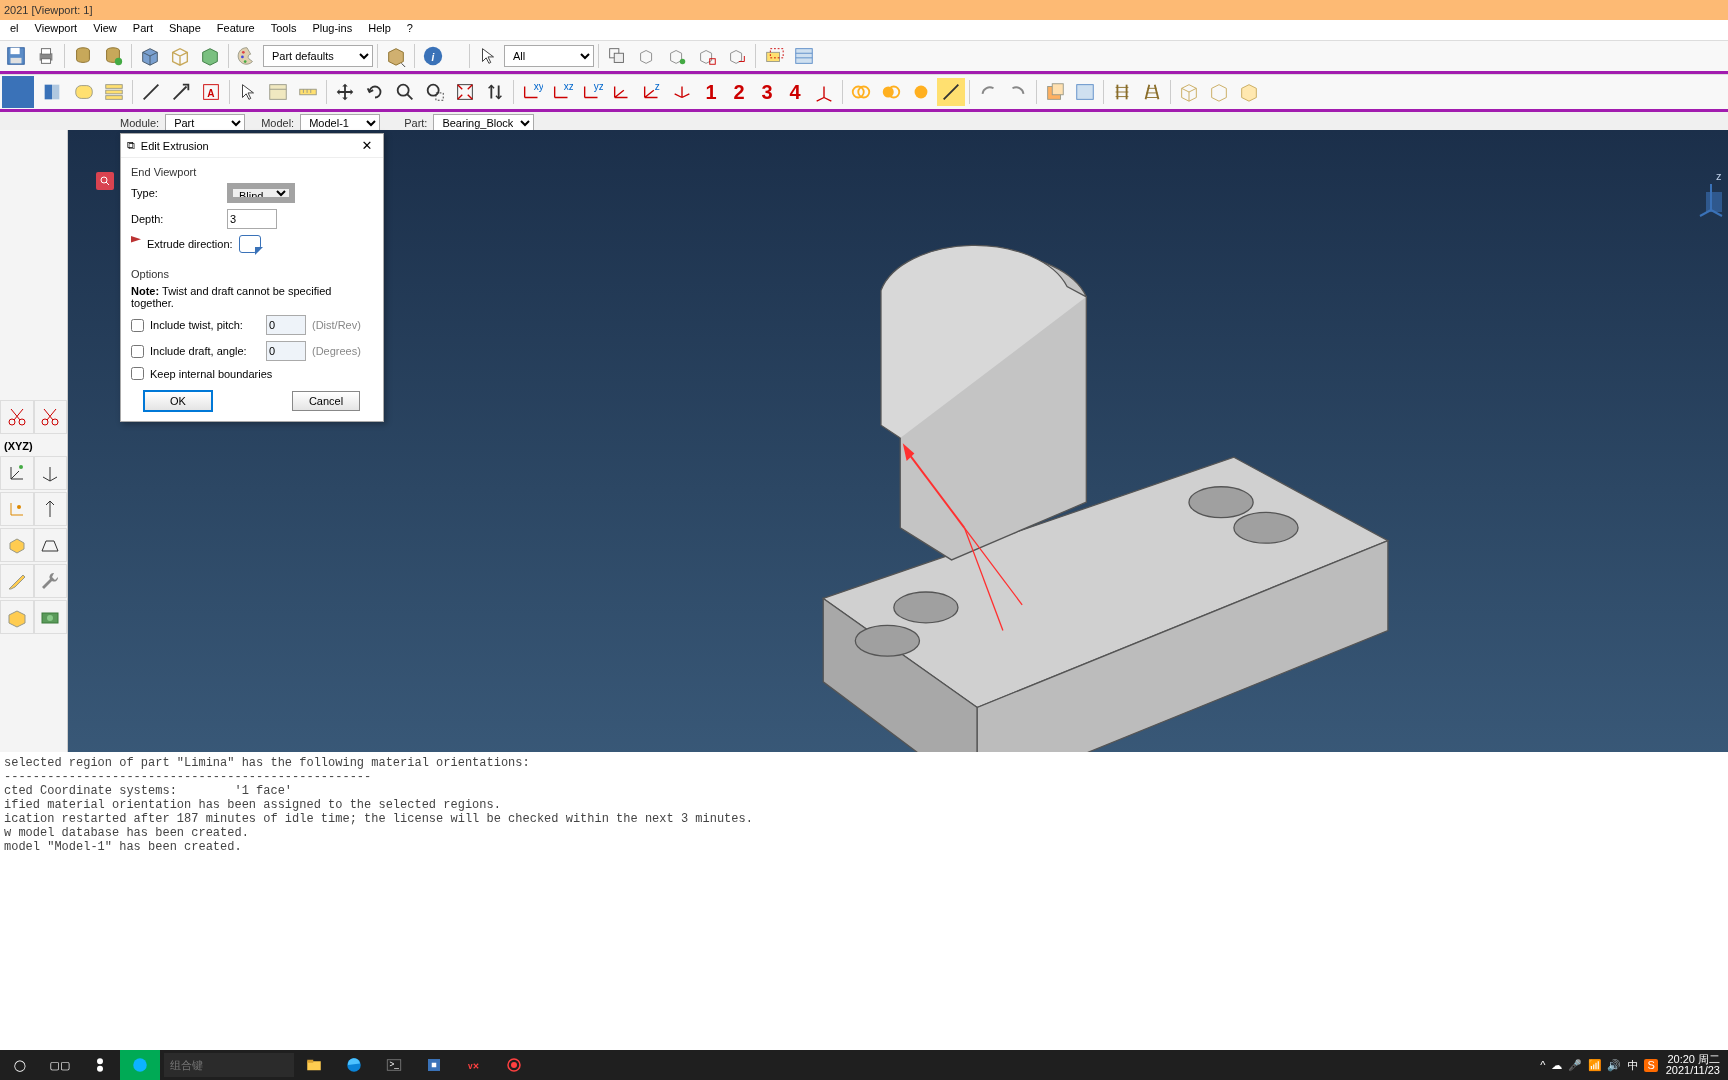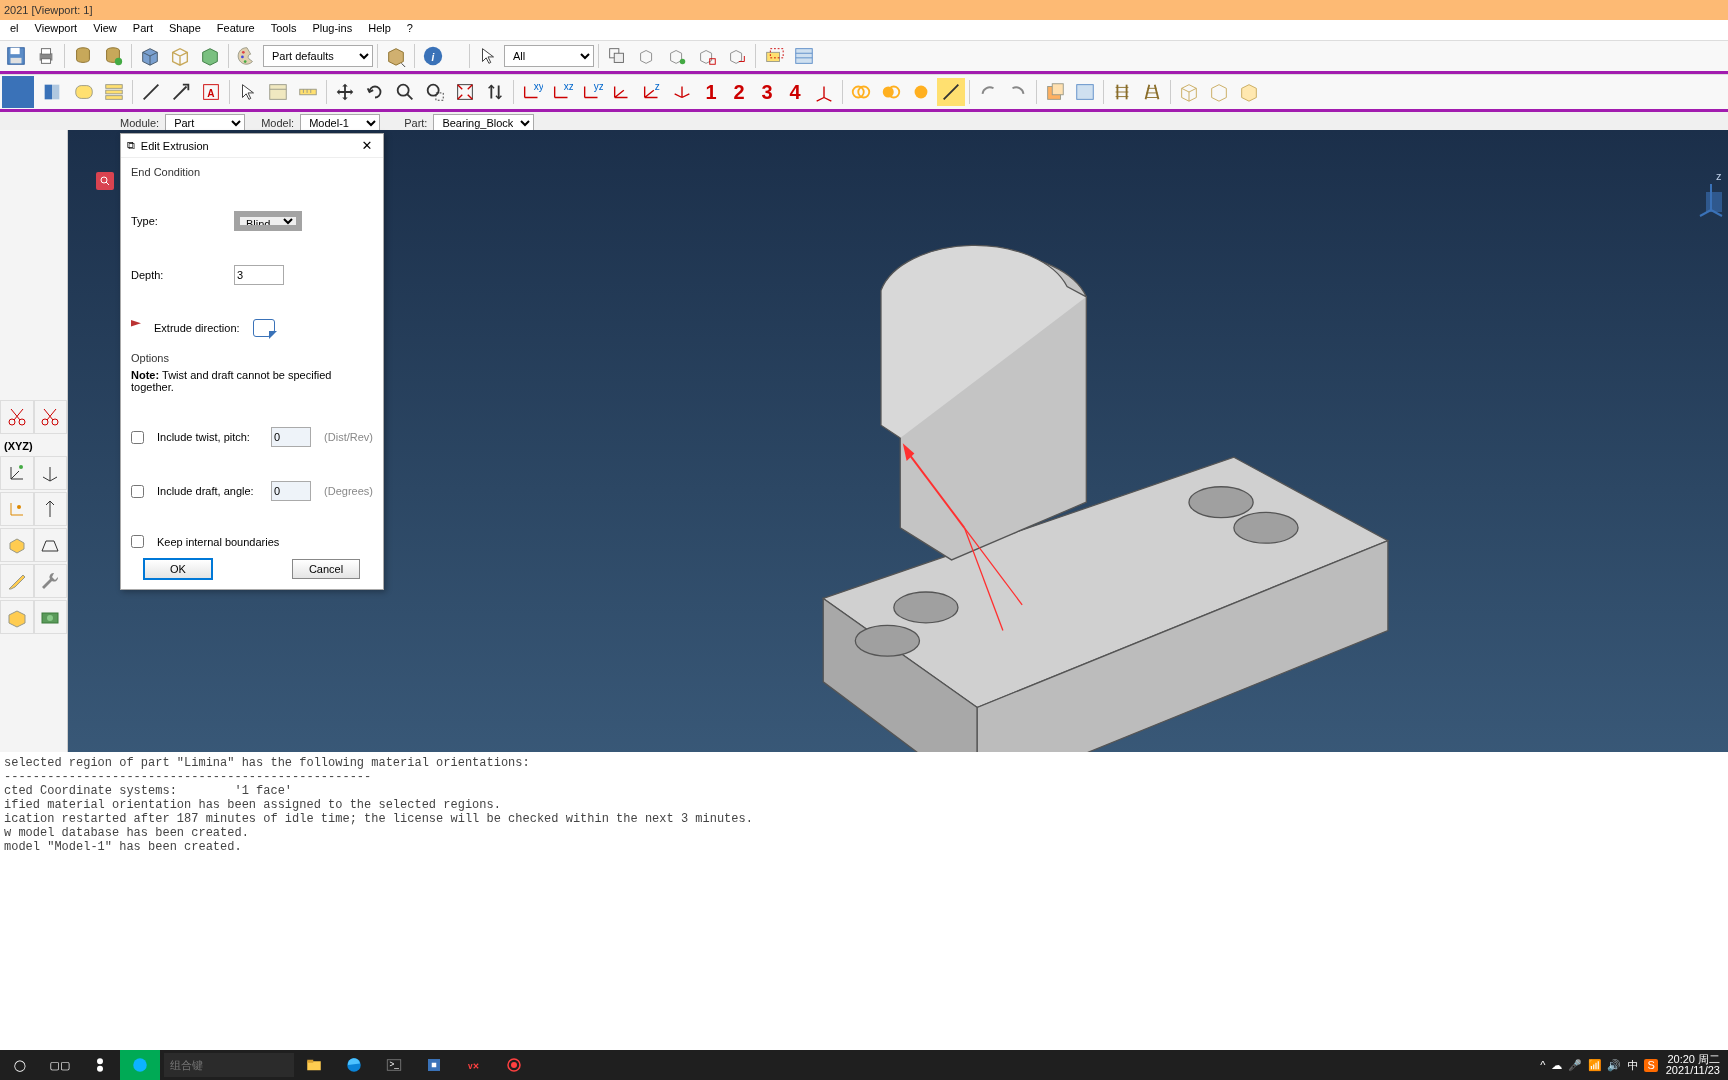--- a/index.html
+++ b/index.html
@@ -29,21 +29,21 @@
 .toolbox-btn svg { width: 24px; height: 24px; }
 .viewport { flex: 1; background: linear-gradient(180deg, #1b2f4a 0%, #2c4764 50%, #3d5e7e 100%); position: relative; }
 .triad { position: absolute; left: 145px; bottom: 10px; width: 80px; height: 80px; }
 .model-svg { position: absolute; left: 120px; top: 0; right: 0; bottom: 0; }
 .mini-triad { position: absolute; right: 4px; top: 40px; }
 .dialog { position: absolute; left: 120px; top: 133px; width: 264px; background: #fff; border: 1px solid #aaa; box-shadow: 2px 2px 6px rgba(0,0,0,0.3); z-index: 100; }
 .dlg-title { height: 24px; display: flex; align-items: center; padding: 0 6px; background: #fff; border-bottom: 1px solid #eee; gap: 6px; }
 .dlg-close { margin-left: auto; width: 20px; text-align: center; cursor: pointer; font-size: 13px; }
 .dlg-body { padding: 4px 10px 8px 10px; }
 .dlg-group-label { padding: 4px 0 2px 0; color: #333; }
-.dlg-row { display: flex; align-items: center; gap: 13px; padding: 3px 0; margin-top: 28px; }
+.dlg-row { display: flex; align-items: center; gap: 6px; padding: 3px 0; }
 .dlg-row label { width: 90px; }
 .dlg-sel { height: 20px; border: 6px solid #a3a3a3; width: 68px; padding-left: 2px; }
 .dlg-input { height: 20px; border: 1px solid #aaa; width: 50px; padding-left: 2px; }
 .dlg-twist-input { height: 20px; border: 1px solid #aaa; width: 40px; padding-left: 2px; background: #eef3f9; }
 .dim-text { color: #888; }
 .dlg-note { font-size: 10.5px; padding: 3px 0; }
 .dlg-btns { display: flex; gap: 80px; justify-content: center; padding: 8px 0 2px 0; }
 .dlg-btn { width: 68px; height: 20px; border: 1px solid #888; background: linear-gradient(#fff,#e4e4e4); cursor: pointer; }
 .dlg-btn.primary { border: 1px solid #0078d7; box-shadow: 0 0 0 1px #0078d7; }
 .prompt-bar { position: absolute; left: 115px; right: 0; bottom: 200px; height: 22px; background: #f8f8f8; border-top: 1px solid #ccc; border-bottom: 1px solid #ccc; display: flex; align-items: center; padding-left: 4px; gap: 4px; }
@@ -565,21 +565,21 @@
   </div>
 </div>
 
 <div class="dialog">
   <div class="dlg-title">
     <span>⧉</span>
     <span>Edit Extrusion</span>
     <span class="dlg-close">✕</span>
   </div>
   <div class="dlg-body">
-    <div class="dlg-group-label">End Condition</div>
+    <div class="dlg-group-label">End Viewport</div>
     <div class="dlg-row">
       <label>Type:</label>
       <select class="dlg-sel"><option>Blind</option></select>
     </div>
     <div class="dlg-row">
       <label>Depth:</label>
       <input class="dlg-input" value="3" style="">
     </div>
     <div class="dlg-row">
       <span class="flag-icon"></span>

